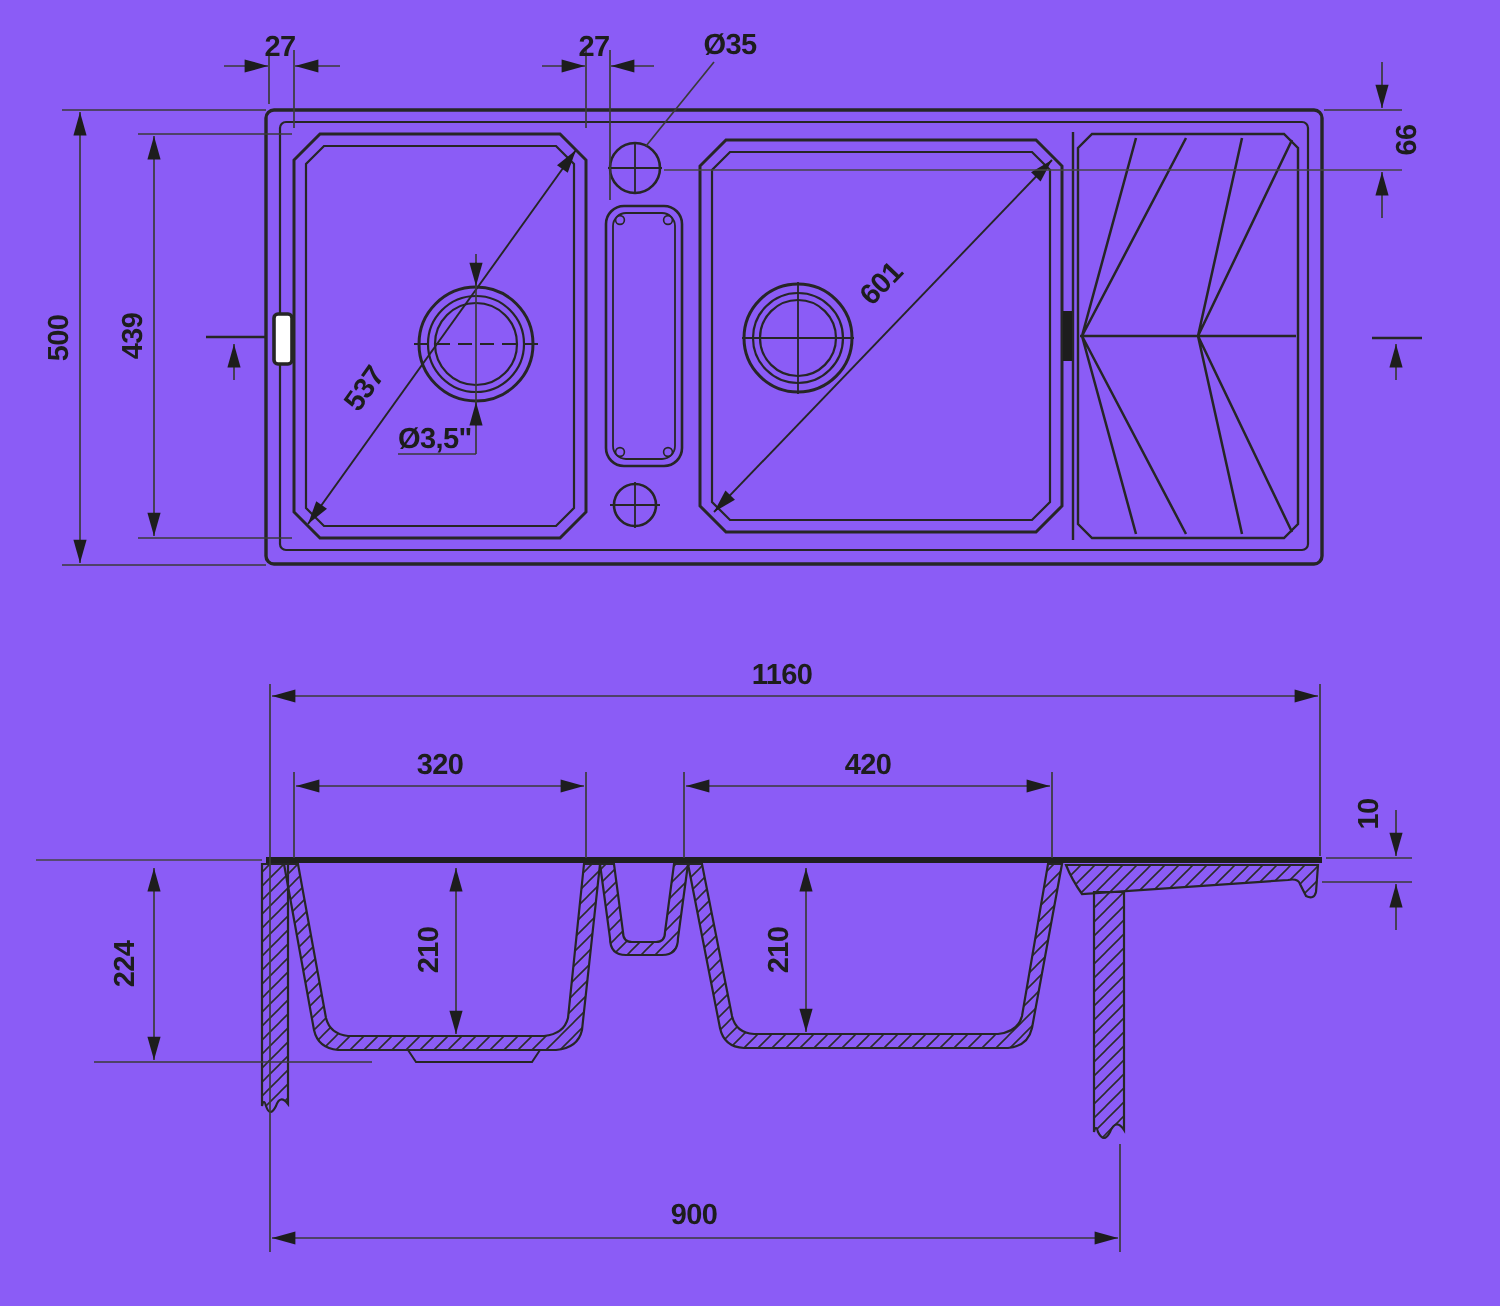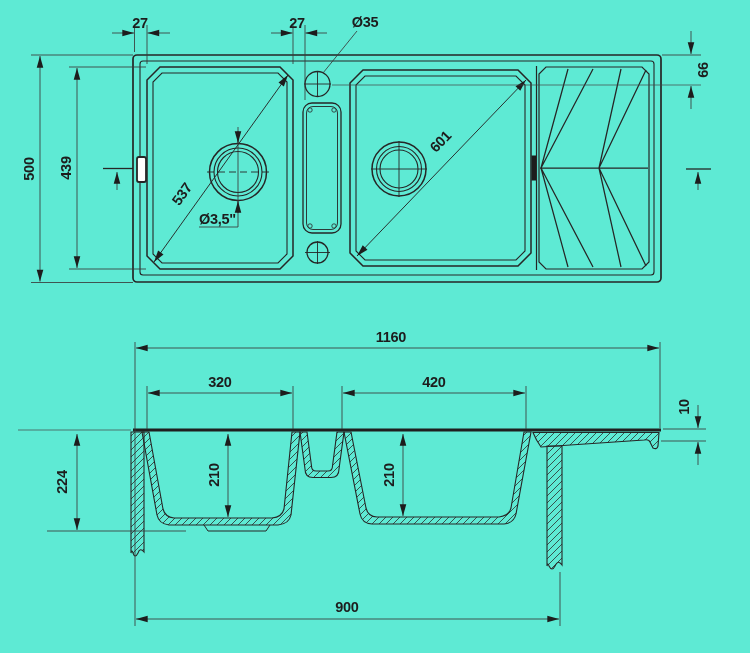--- a/index.html
+++ b/index.html
@@ -1,16 +1,16 @@
 <!DOCTYPE html>
 <html><head>
 <meta charset="utf-8">
 <style>
   html,body{margin:0;padding:0;background:#ffffff;}
-  .stage{width:750px;height:653px;background:#5eead4;position:relative;overflow:hidden;}
+  .stage{width:750px;height:653px;background:#8b5cf6;position:relative;overflow:hidden;}
   svg{display:block;}
   .ln{stroke:#262626;fill:none;}
   .band{fill:url(#hatch);stroke:#262626;stroke-width:1.1;}
   .thin{stroke:#3a3a3a;stroke-width:0.85;fill:none;}
   .xfine{stroke:#444;stroke-width:0.7;fill:none;}
   text.dim{font:bold 14.5px "Liberation Sans", sans-serif;fill:#1d1d1d;letter-spacing:-0.3px;}
   marker path{fill:#1d1d1d;stroke:none;}
 </style>
 </head>
 <body>

